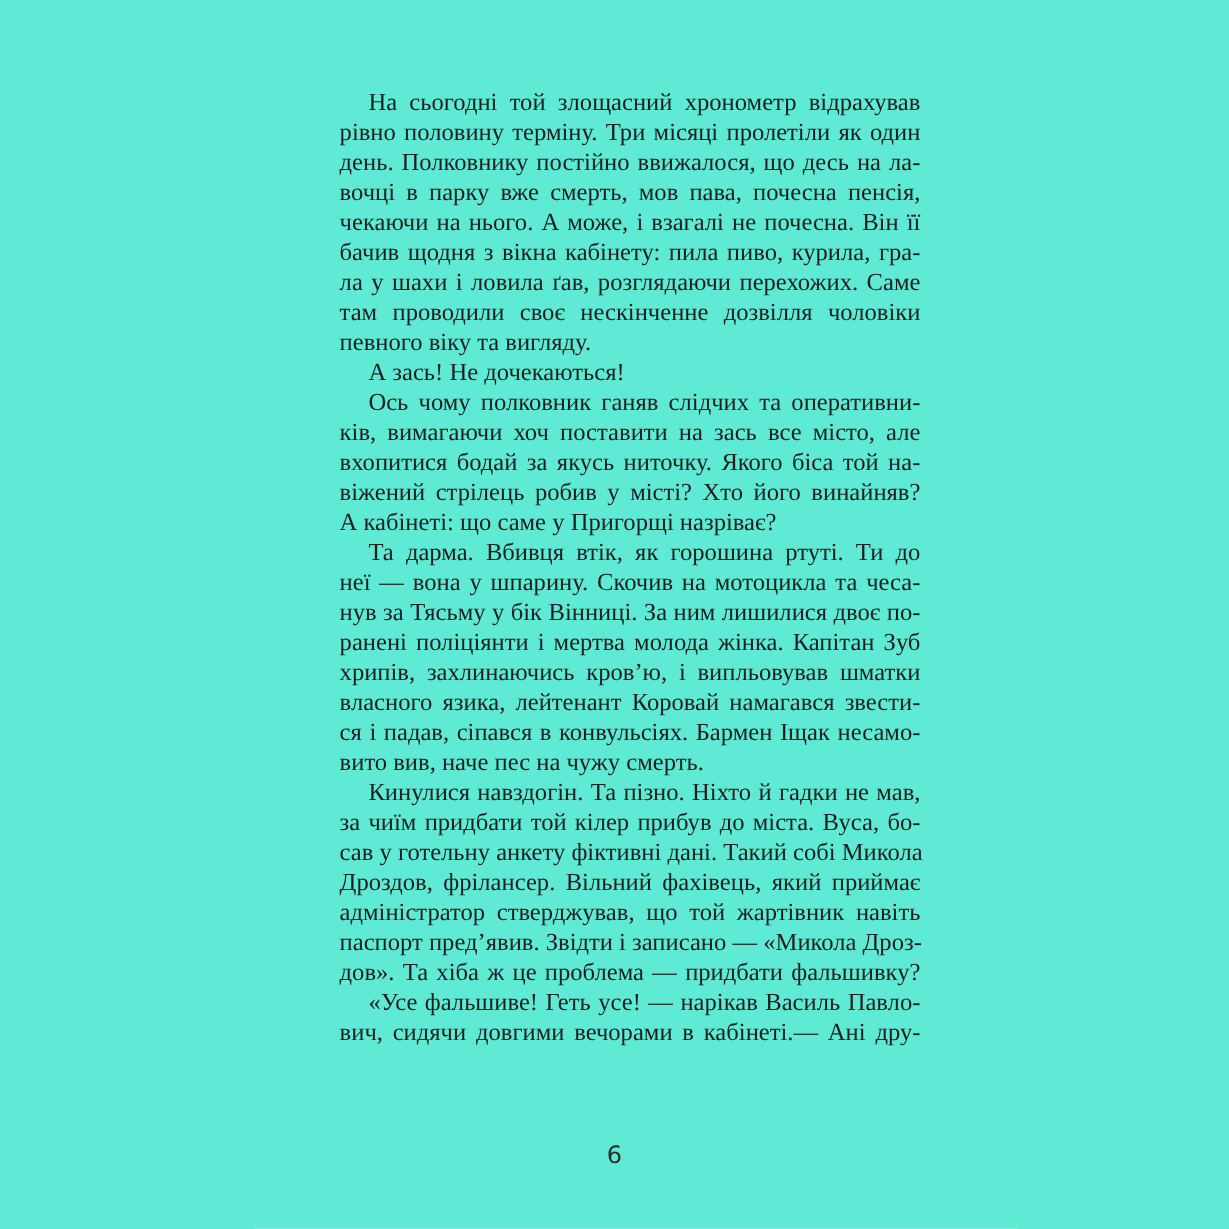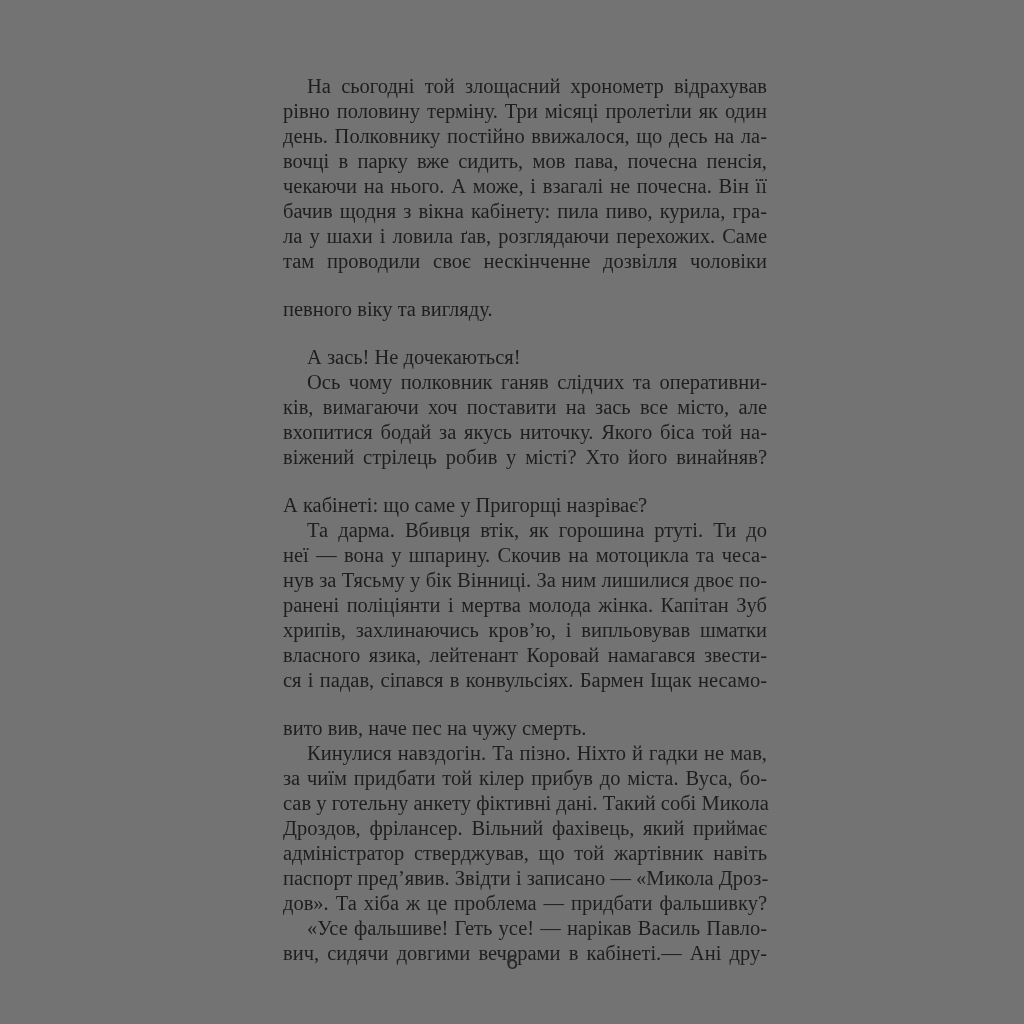--- a/index.html
+++ b/index.html
@@ -10,21 +10,21 @@
   body {
     width: 1024px;
     height: 1024px;
     position: relative;
     overflow: hidden;
   }
   .page {
     position: absolute;
     left: 0; top: 0;
     width: 1024px; height: 1024px;
-    background: #737373;
+    background: #5eead4;
   }
   .text-block {
     position: absolute;
     left: 283px;
     top: 74px;
     width: 484px;
     font-family: "Liberation Serif", "DejaVu Serif", serif;
     font-size: 20.5px;
     line-height: 25px;
     color: #1e1e1e;
@@ -34,42 +34,41 @@
     height: 25px;
     white-space: nowrap;
     text-align: justify;
     text-align-last: justify;
   }
   .line.indent {
     padding-left: 24px;
   }
   .line.last {
     text-align-last: left;
-    margin-top: 23px;
   }
   .page-number {
     position: absolute;
     left: 0;
     width: 1024px;
     top: 950px;
     text-align: center;
     font-family: "DejaVu Sans", "Liberation Sans", sans-serif;
     font-size: 20px;
     color: #2a2a2a;
   }
 </style>
 </head>
 <body>
 
 <div class="page">
   <div class="text-block" id="text-block">
       <span class="line indent">На сьогодні той злощасний хронометр відрахував</span>
       <span class="line">рівно половину терміну. Три місяці пролетіли як один</span>
       <span class="line">день. Полковнику постійно ввижалося, що десь на ла-</span>
-      <span class="line">вочці в парку вже сидить, мов пава, почесна пенсія,</span>
+      <span class="line">вочці в парку вже смерть, мов пава, почесна пенсія,</span>
       <span class="line">чекаючи на нього. А може, і взагалі не почесна. Він її</span>
       <span class="line">бачив щодня з вікна кабінету: пила пиво, курила, гра-</span>
       <span class="line">ла у шахи і ловила ґав, розглядаючи перехожих. Саме</span>
       <span class="line">там проводили своє нескінченне дозвілля чоловіки</span>
       <span class="line last">певного віку та вигляду.</span>
       <span class="line indent last">А зась! Не дочекаються!</span>
       <span class="line indent">Ось чому полковник ганяв слідчих та оперативни-</span>
       <span class="line">ків, вимагаючи хоч поставити на зась все місто, але</span>
       <span class="line">вхопитися бодай за якусь ниточку. Якого біса той на-</span>
       <span class="line">віжений стрілець робив у місті? Хто його винайняв?</span>

